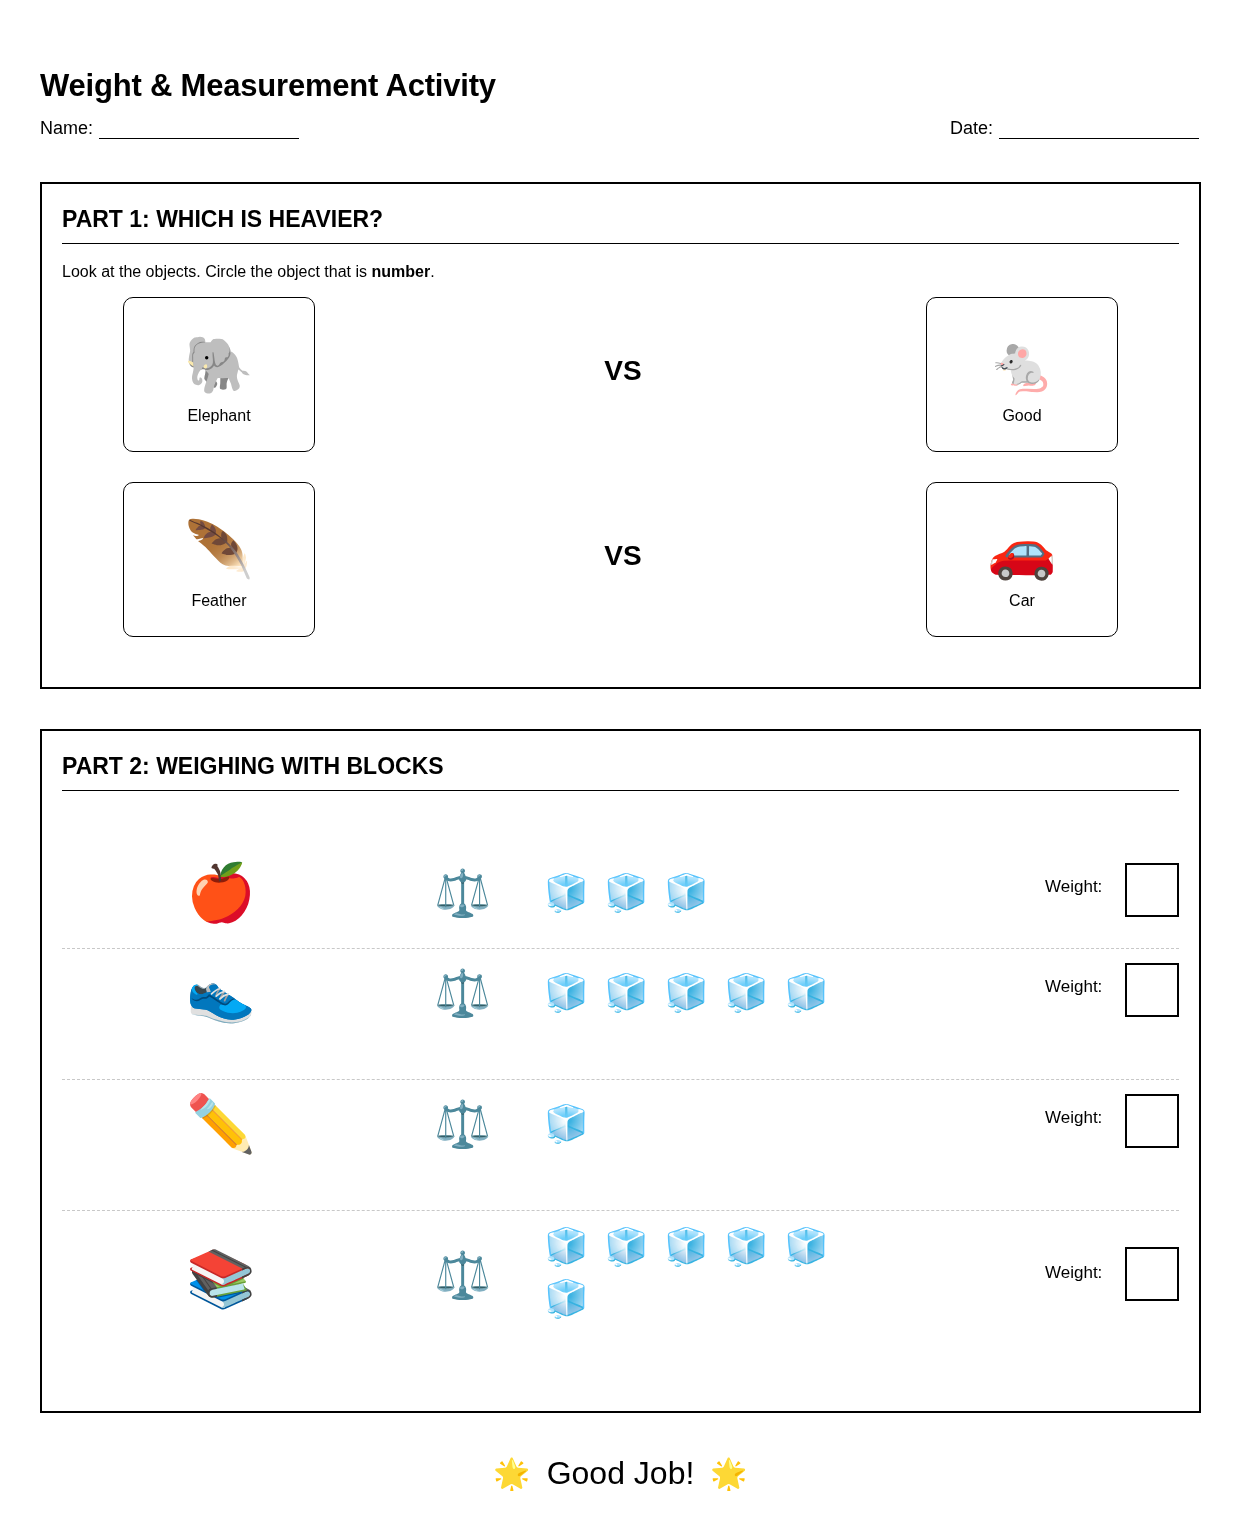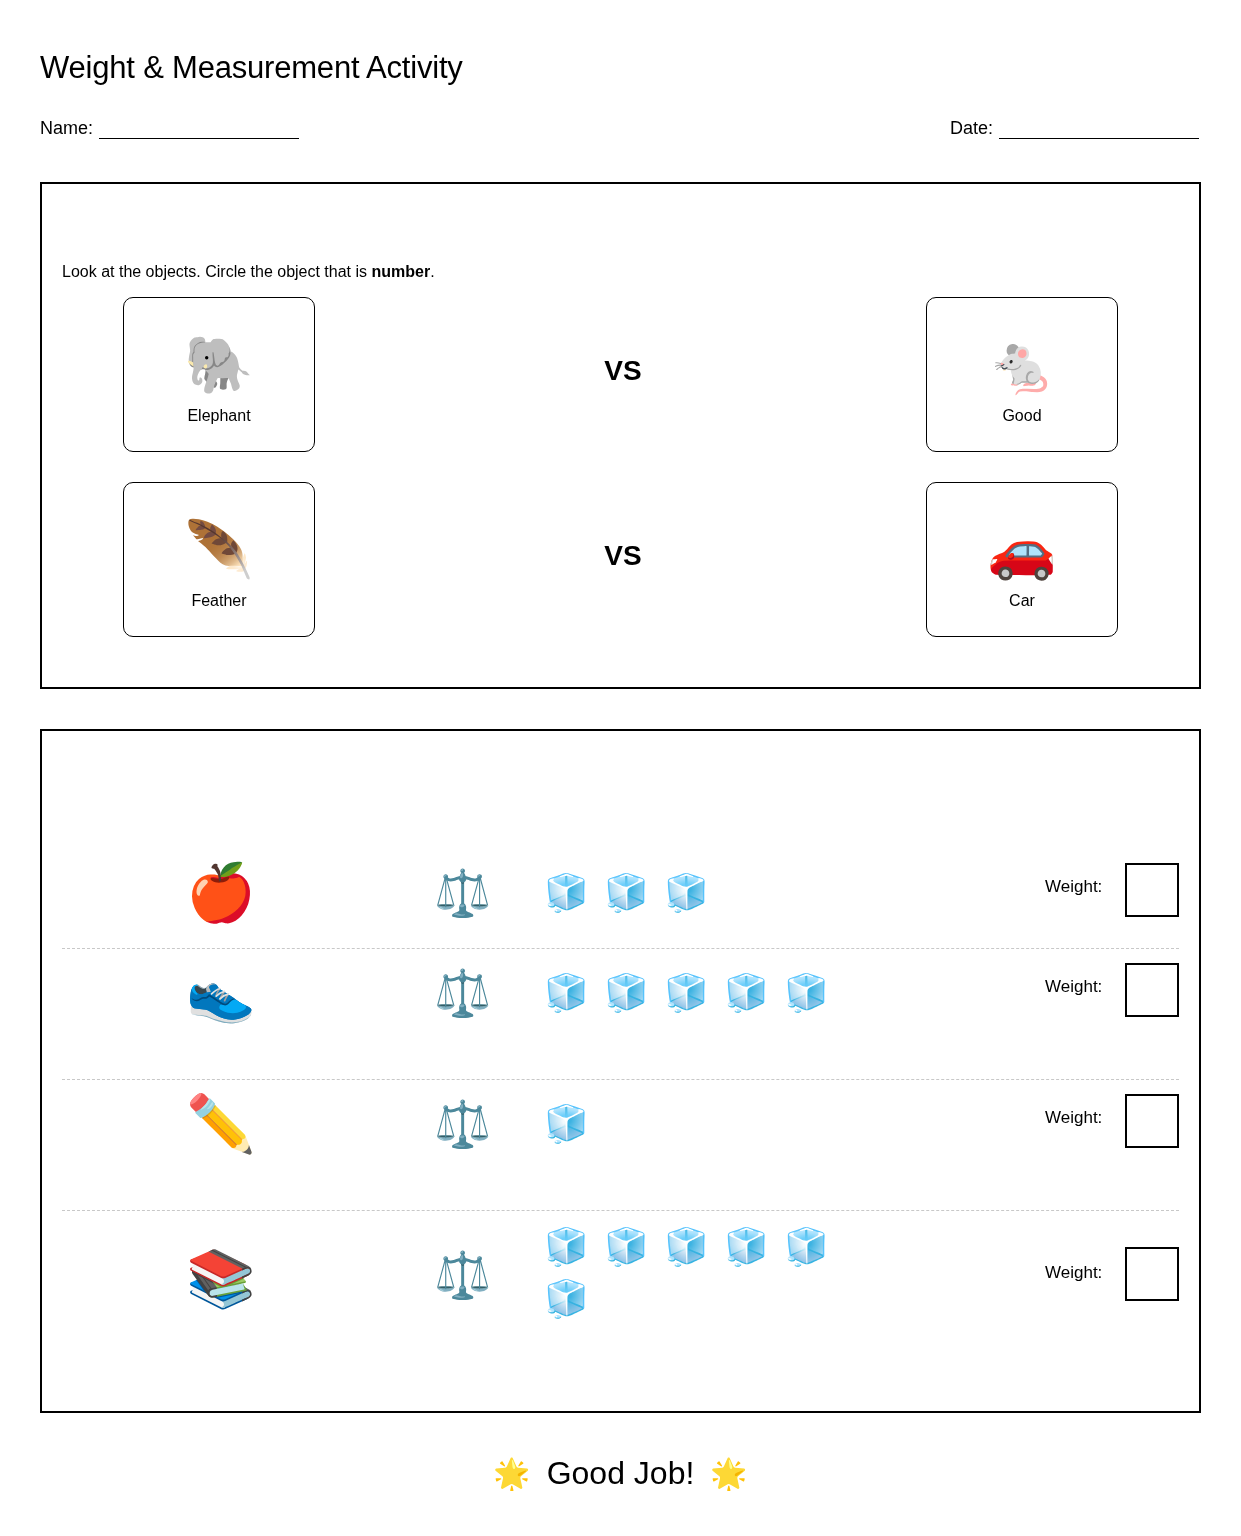--- a/index.html
+++ b/index.html
@@ -5,22 +5,22 @@
   * { box-sizing: border-box; }
   html, body { margin: 0; padding: 0; background: #ffffff; }
   body {
     width: 1241px;
     height: 1536px;
     font-family: "Liberation Sans", "DejaVu Sans", sans-serif;
     color: #000;
     position: relative;
   }
   .page-title {
-    position: absolute; left: 40px; top: 50px;
-    font-size: 31px; font-weight: normal; margin: 0; letter-spacing: -0.2px;
+    position: absolute; left: 40px; top: 68px;
+    font-size: 31px; font-weight: bold; margin: 0; letter-spacing: -0.2px;
   }
   .field-row { position: absolute; top: 118px; font-size: 18px; display: flex; align-items: flex-end; }
   .field-row.name { left: 40px; }
   .field-row.date { left: 950px; }
   .field-line { display: inline-block; width: 200px; border-bottom: 1.5px solid #000; margin-left: 6px; height: 18px; }
 
   .section {
     position: absolute; left: 40px; width: 1161px;
     border: 2px solid #000; background: #fff;
   }
@@ -85,20 +85,21 @@
 <div class="field-row name">
   <span>Name:</span>
   <span class="field-line"></span>
 </div>
 <div class="field-row date">
   <span>Date:</span>
   <span class="field-line"></span>
 </div>
 
 <section class="section part1">
+  <h2 class="section-title">PART 1: WHICH IS HEAVIER?</h2>
   <div class="instructions">
     <span>Look at the objects. Circle the object that is </span><b>number</b><span>.</span>
   </div>
 
   <div class="compare-row" style="top:113px;">
     <div class="card left">
       <span class="emoji">🐘</span>
       <span class="label">Elephant</span>
     </div>
     <div class="vs">VS</div>
@@ -115,20 +116,21 @@
     </div>
     <div class="vs">VS</div>
     <div class="card right">
       <span class="emoji">🚗</span>
       <span class="label">Car</span>
     </div>
   </div>
 </section>
 
 <section class="section part2">
+  <h2 class="section-title">PART 2: WEIGHING WITH BLOCKS</h2>
 
   <div id="weigh-rows">
       <div class="weigh-row" style="top: 118px; height: 100px;">
         <span class="obj-emoji" style="top: 12px;">🍎</span>
         <span class="scale-emoji" style="top: 18px;">⚖️</span>
         <div class="cubes" style="top: 24px;">
           <span class="cube">🧊</span>
           <span class="cube">🧊</span>
           <span class="cube">🧊</span>
         </div>

